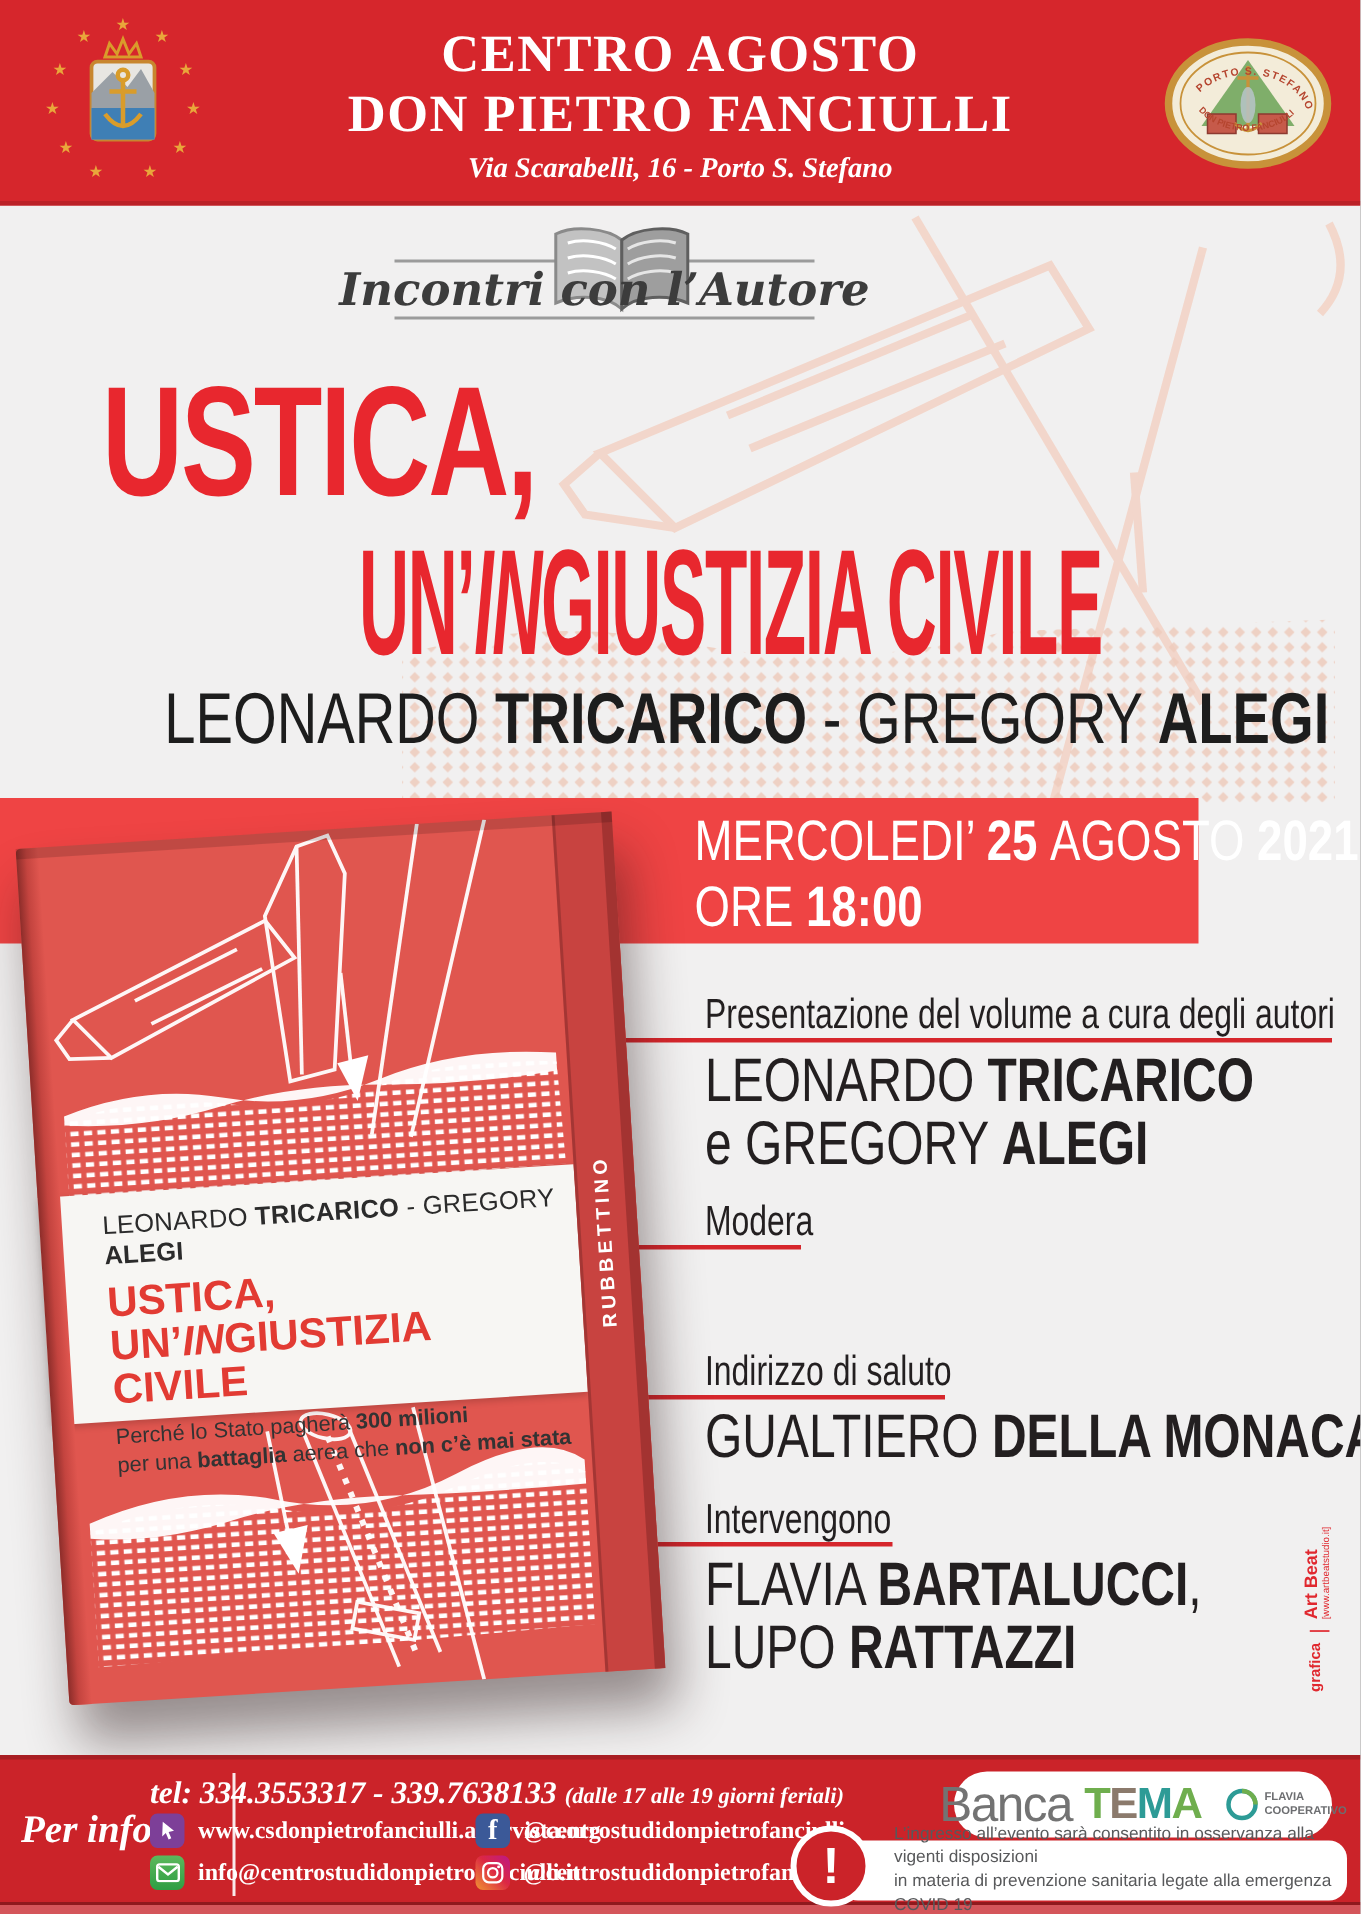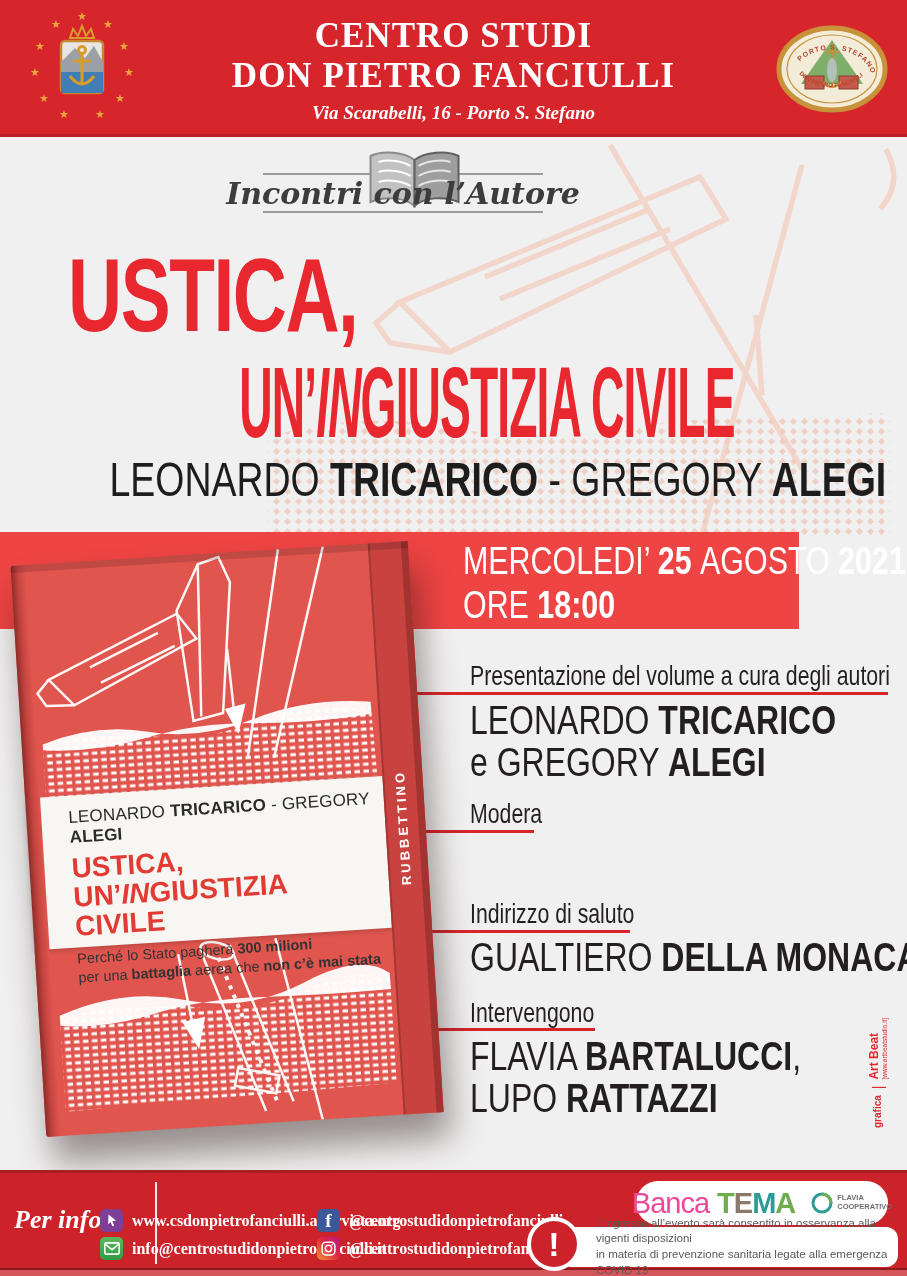--- a/index.html
+++ b/index.html
@@ -101,21 +101,21 @@
             align-items:center; justify-content:center; flex:0 0 auto; }
   .icon-web { background:#7d3f98; }
   .icon-mail { background:linear-gradient(180deg,#5cb85c,#2e9e44); }
   .icon-fb { background:#3b5998; font-family:"Liberation Serif", serif;
              font-size:19px; font-weight:bold; color:#fff; }
   .icon-ig { background:linear-gradient(45deg,#f09433,#dc2743 55%,#bc1888); }
 
   .banca-pill { position:absolute; left:636px; top:8px; width:252px; height:44px;
                 background:#fff; border-radius:22px; display:flex; align-items:center;
                 justify-content:center; gap:8px; font-family:"Liberation Sans", sans-serif; }
-  .banca-gray { color:#ec4899; font-size:29px; letter-spacing:-1px; }
+  .banca-gray { color:#737373; font-size:33px; letter-spacing:-1px; }
   .tema { font-size:29px; font-weight:bold; letter-spacing:-1px; }
   .banca-div { width:1.5px; height:28px; background:#c9c9c9; }
   .credito { display:flex; align-items:center; gap:4px; }
   .credito-text { font-size:7.5px; font-weight:bold; color:#6d6e71; line-height:1.15; }
 
   .alert-badge { position:absolute; left:527px; top:44px; width:54px; height:54px;
                  border-radius:50%; background:#cb2329; border:4px solid #fff; z-index:3;
                  display:flex; align-items:center; justify-content:center;
                  font-family:"Liberation Sans", sans-serif; font-weight:bold;
                  font-size:34px; color:#fff; }
@@ -170,21 +170,21 @@
       <g stroke="#d99c2b" stroke-width="3" fill="none">
         <circle cx="54" cy="40" r="3.5"></circle>
         <path d="M54 44 V74"></path>
         <path d="M45 51 H63"></path>
         <path d="M42 66 Q54 82 66 66"></path>
       </g>
     </svg>
 
     <div class="header-center">
       <div class="header-title">
-        <div>CENTRO STUDI</div>
+        <div>CENTRO AGOSTO</div>
         <div>DON PIETRO FANCIULLI</div>
       </div>
       <div class="header-address">Via Scarabelli, 16 - Porto S. Stefano</div>
     </div>
 
     <svg class="seal" width="114" height="90" viewBox="0 0 114 90">
       <defs>
         <path id="arcTop" d="M18 49 A40 30 0 0 1 96 49" fill="none"></path>
         <path id="arcBot" d="M20 44 A40 31 0 0 0 94 44" fill="none"></path>
       </defs>
@@ -343,20 +343,23 @@
     <span>
       <div class="credit-name">Art Beat</div>
       <div class="credit-url">[www.artbeatstudio.it]</div>
     </span>
   </div>
 
   <div class="footer">
     <div class="per-info">Per info:</div>
     <div class="f-divider"></div>
 
+    <div class="tel-line">
+      <span>tel: 334.3553317 - 339.7638133 </span><span class="tel-note">(dalle 17 alle 19 giorni feriali)</span>
+    </div>
 
     <div class="f-row" style="left:100px; top:36px;">
       <span class="f-icon icon-web">
         <svg width="15" height="15" viewBox="0 0 20 20">
             <path d="M6 2 L16 10 L11.2 11 L13.6 16.6 L11.2 17.7 L8.7 12 L5.5 15 Z" fill="#fff"></path>
           </svg>
       </span>
       <span>www.csdonpietrofanciulli.altervista.org</span>
     </div>
 

